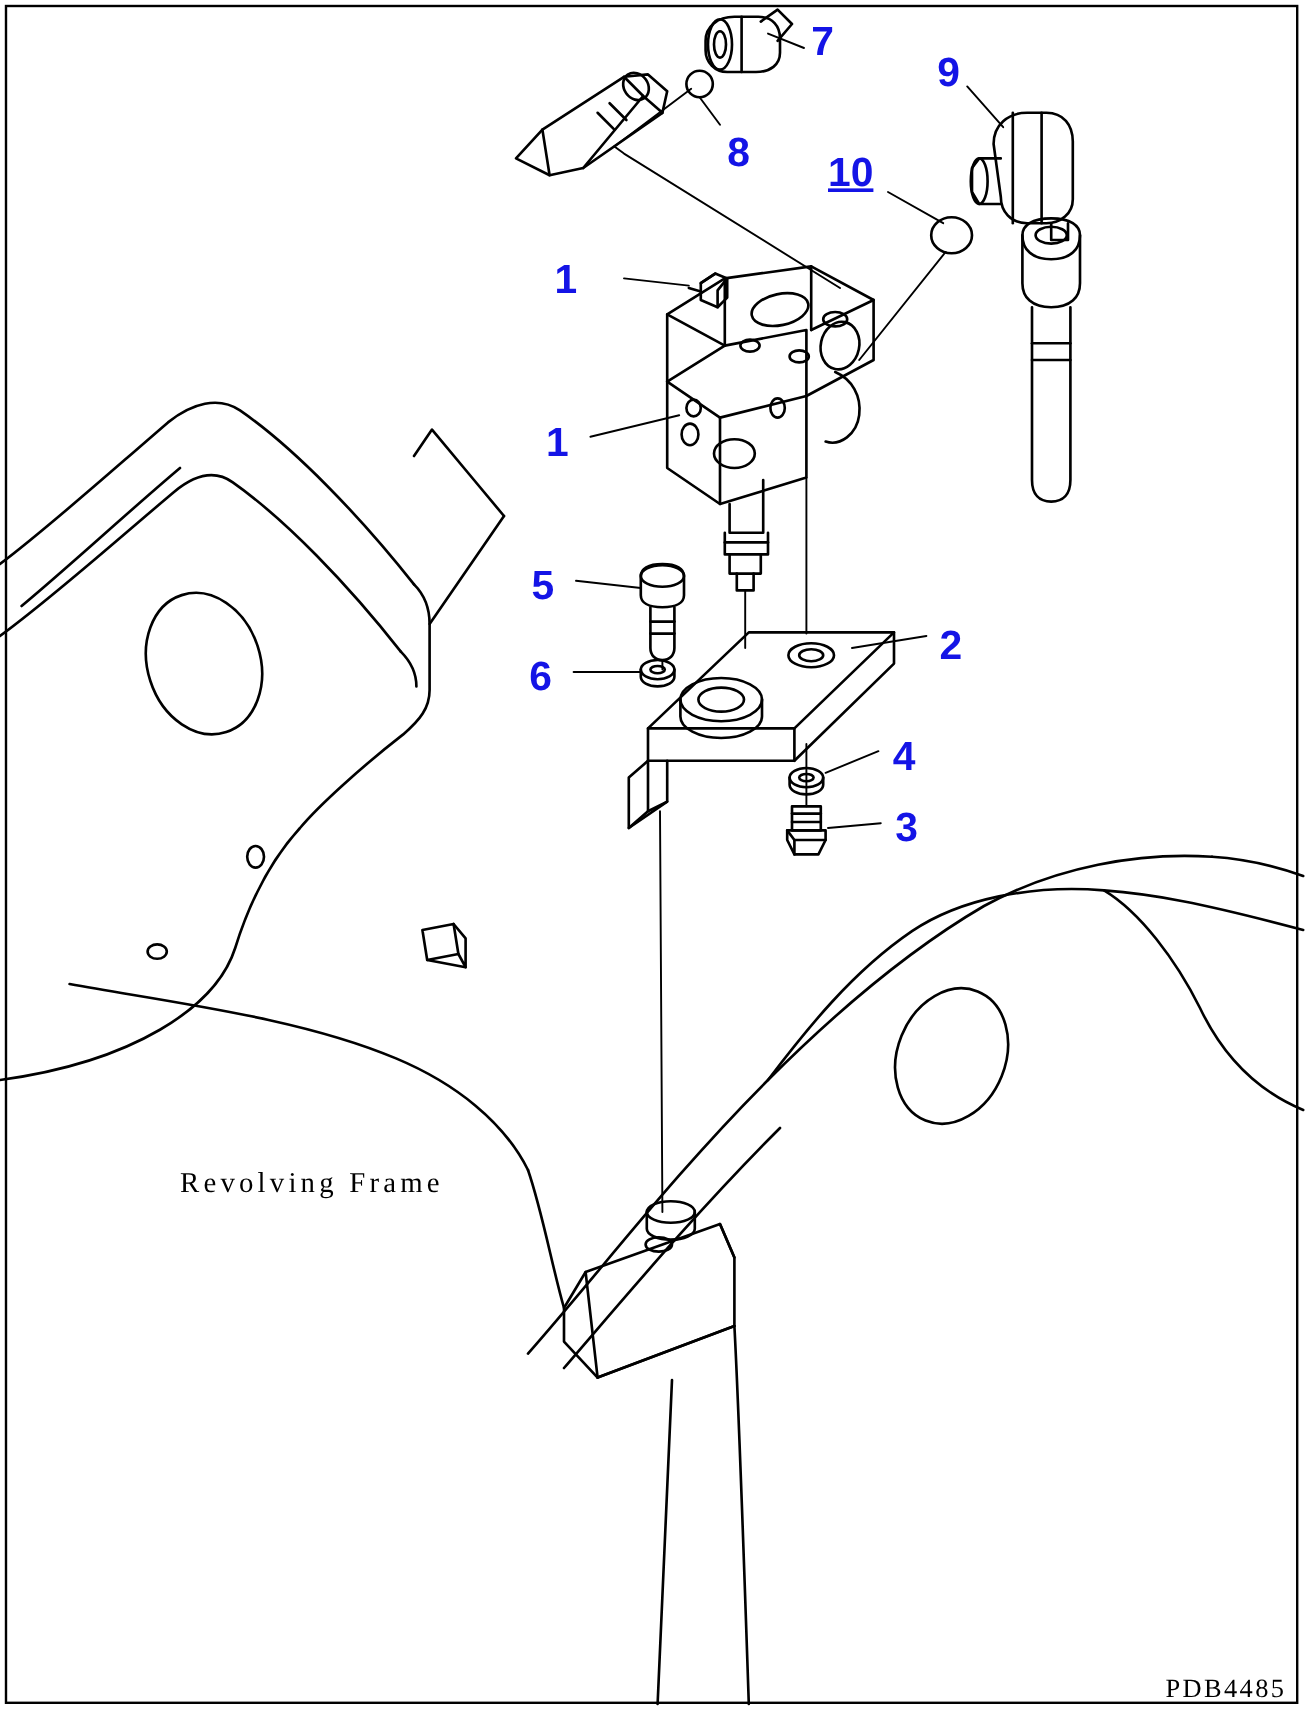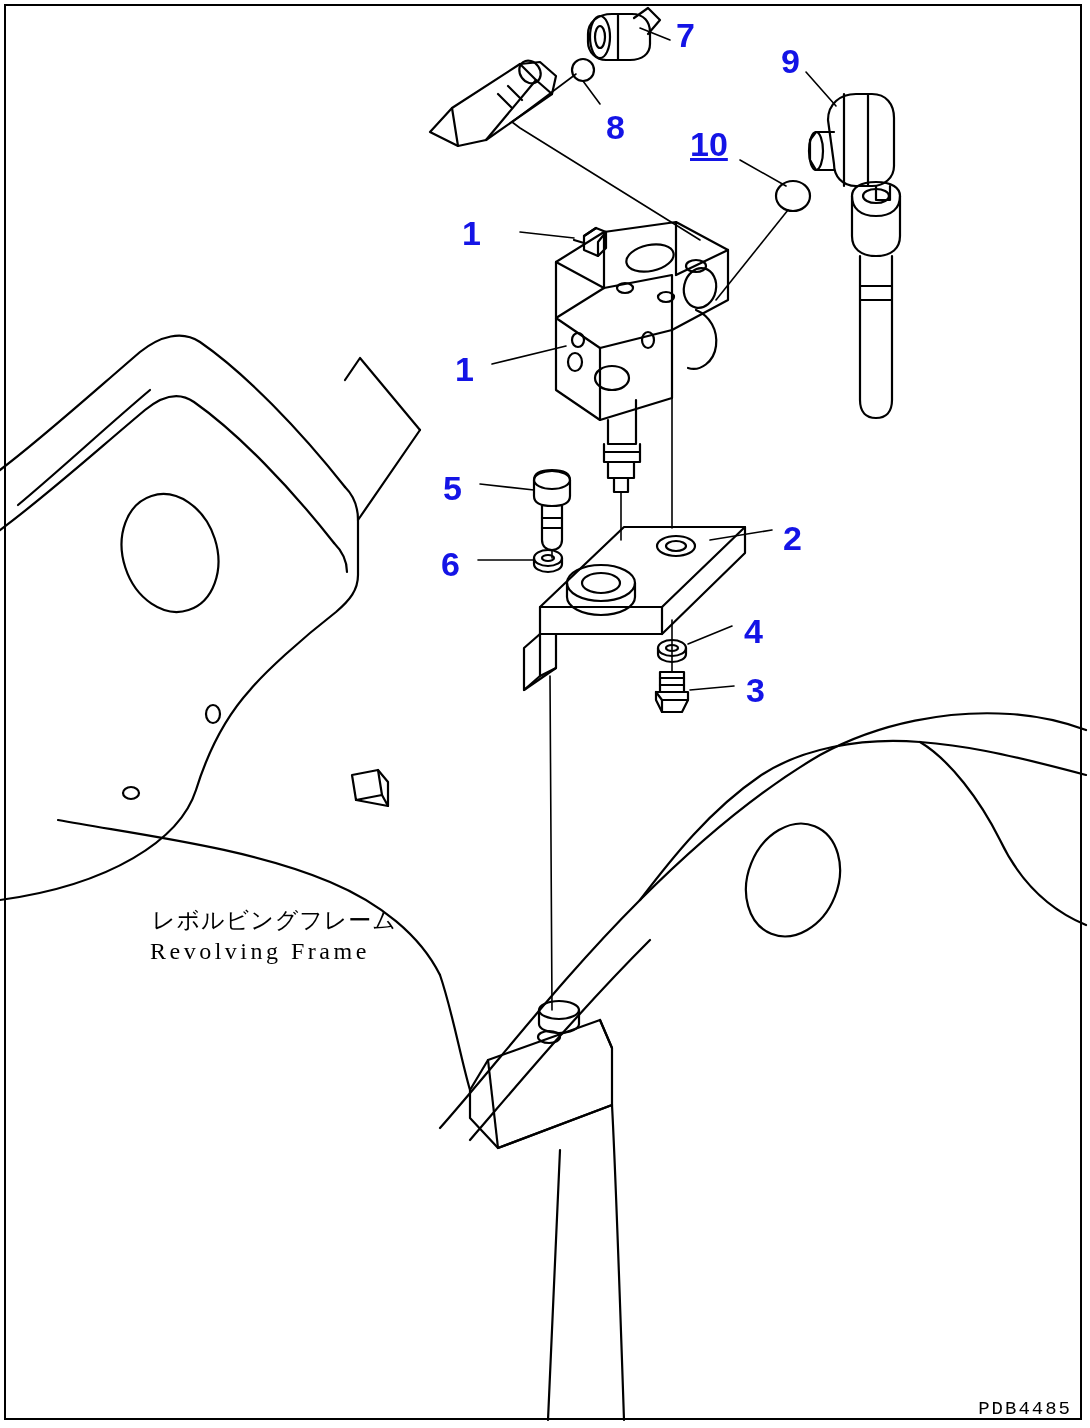--- a/index.html
+++ b/index.html
@@ -56,22 +56,22 @@
     font-family: "Liberation Serif", serif;
     font-size: 24px;
     letter-spacing: 3.5px;
     white-space: nowrap;
   }
   #drawing-code {
     position: absolute;
     right: 18px;
     bottom: 8px;
     color: #000000;
-    font-family: Liberation Mono, monospace;
-    font-size: 19px;
+    font-family: Liberation Serif, serif;
+    font-size: 22px;
     letter-spacing: 2px;
     white-space: nowrap;
   }
 </style>
 </head>
 <body>
 
 <div id="page">
 
   <div id="frame-border"></div>
@@ -303,18 +303,17 @@
   <div class="callout" style="left:746px; top:673px;">3</div>
   <div class="callout" style="left:744px; top:614px;">4</div>
   <div class="callout" style="left:443px; top:471px;">5</div>
   <div class="callout" style="left:441px; top:547px;">6</div>
   <div class="callout" style="left:676px; top:18px;">7</div>
   <div class="callout" style="left:606px; top:110px;">8</div>
   <div class="callout" style="left:781px; top:44px;">9</div>
   <div class="callout" style="left:690px; top:127px;text-decoration:underline;">10</div>
   <div class="callout" style="left:462px; top:216px;">1</div>
 
-  <div class="cap-jp" style="left:152px; top:905px;">レボルビングフレーム</div>
-  <div class="cap-en" style="left:150px; top:938px;">Revolving Frame</div>
+  <div class="cap-en" style="left:150px; top:973px;">Revolving Frame</div>
 
   <div id="drawing-code">PDB4485</div>
 
 </div>
 
 </body></html>

